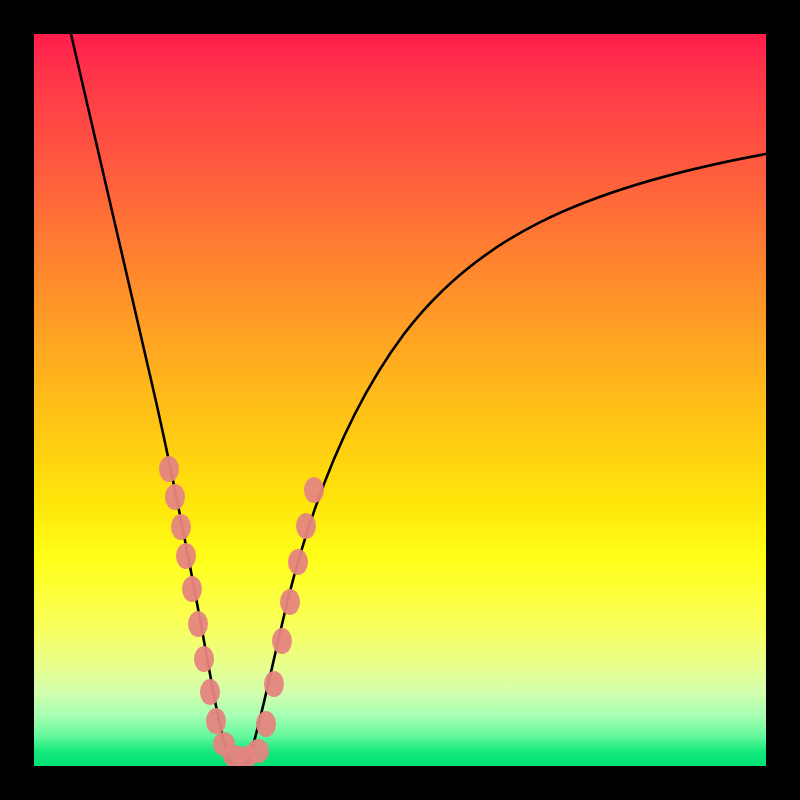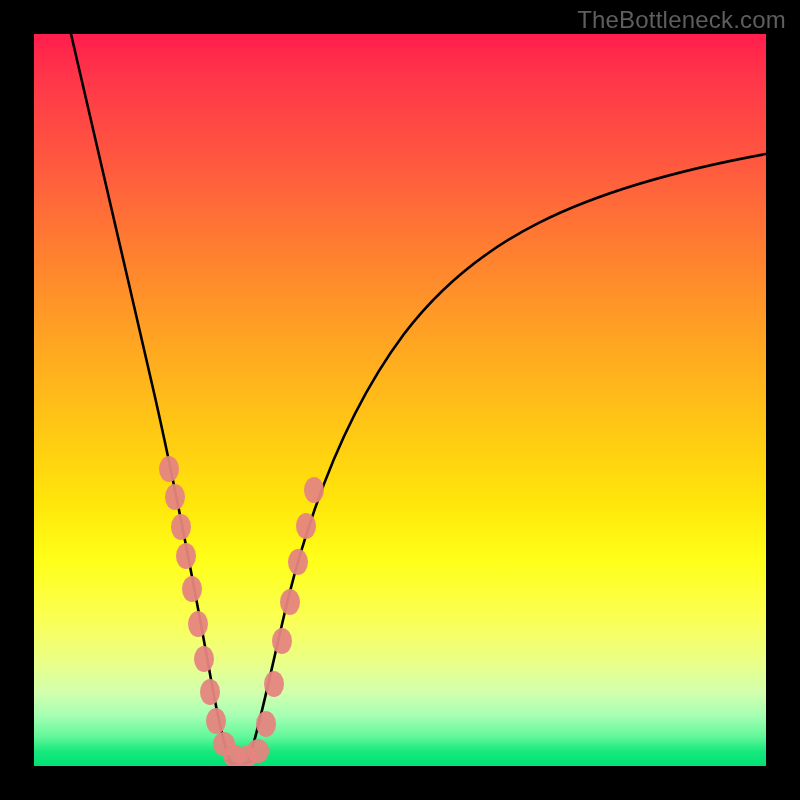--- a/index.html
+++ b/index.html
@@ -113,14 +113,13 @@
         <ellipse class="marker" cx="240" cy="650" rx="10" ry="13"></ellipse>
         <ellipse class="marker" cx="248" cy="607" rx="10" ry="13"></ellipse>
         <ellipse class="marker" cx="256" cy="568" rx="10" ry="13"></ellipse>
         <ellipse class="marker" cx="264" cy="528" rx="10" ry="13"></ellipse>
         <ellipse class="marker" cx="272" cy="492" rx="10" ry="13"></ellipse>
         <ellipse class="marker" cx="280" cy="456" rx="10" ry="13"></ellipse>
       </g>
     </svg>
   </div>
 
-  <div class="watermark">TheBottleneck.com</div>
 </div>
 
 </body></html>

